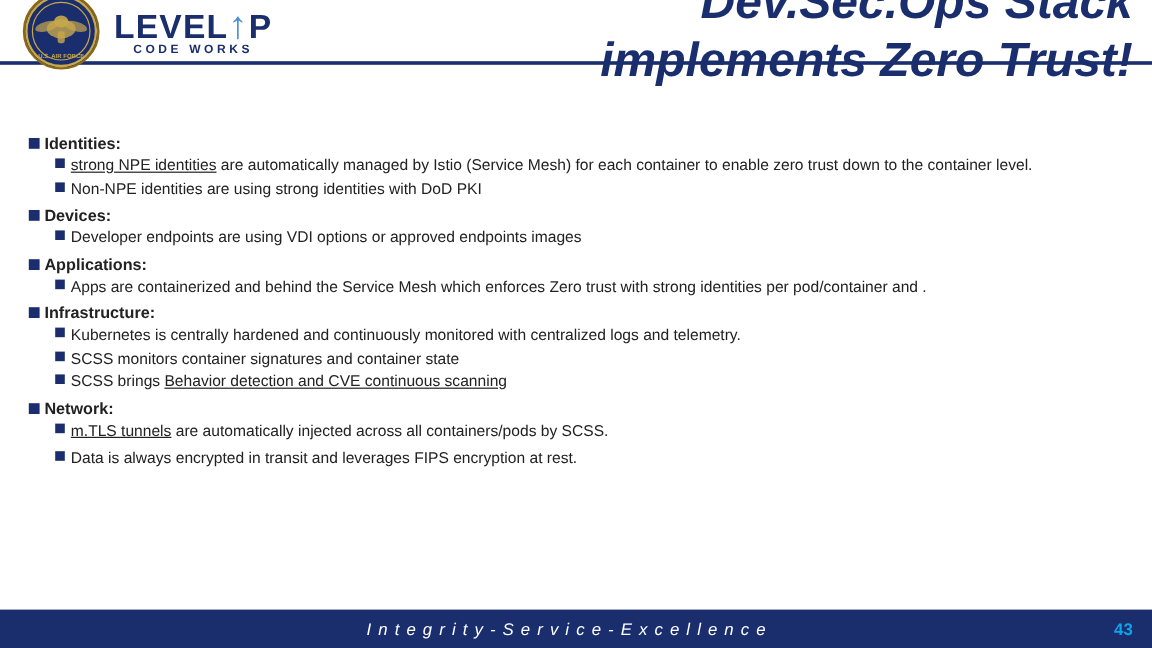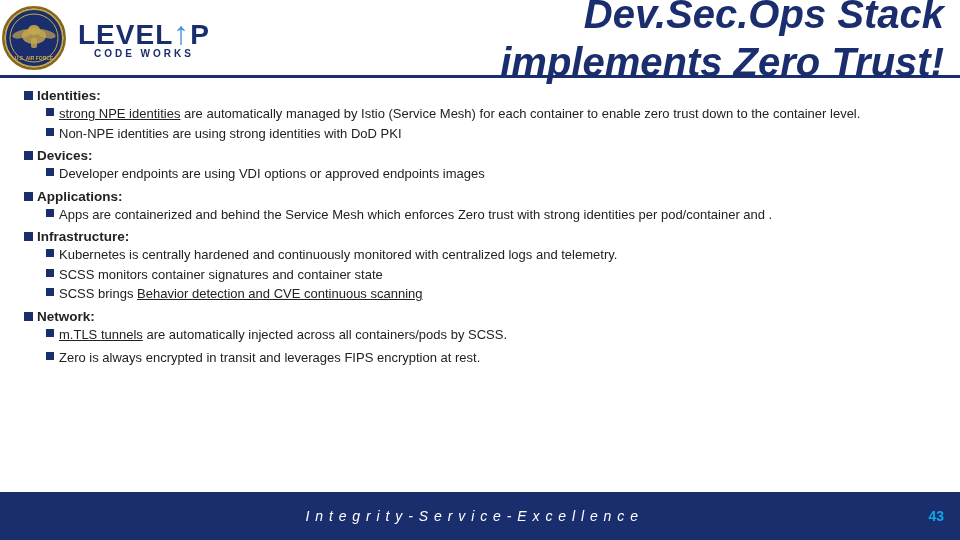--- a/index.html
+++ b/index.html
@@ -11,23 +11,23 @@
       font-size: 13px;
       color: #222;
       overflow: hidden;
       position: relative;
     }
 
     
     .header {
       display: flex;
       align-items: center;
-      padding: 6px 16px 6px 2px;
+      padding: 6px 16px 6px 19px;
       border-bottom: 3px solid #1a2e6e;
-      height: 78px;
+      height: 54px;
     }
     .header-logos {
       display: flex;
       align-items: center;
       gap: 12px;
       flex: 0 0 auto;
     }
     .levelup-logo {
       display: flex;
       flex-direction: column;
@@ -54,20 +54,21 @@
       font-size: 40px;
       font-style: italic;
       font-weight: bold;
       color: #1a2e6e;
       line-height: 1.2;
     }
 
     
     .content {
       padding: 10px 24px 4px 24px;
+      margin-top: 48px;
     }
 
     .section {
       margin-bottom: 6px;
     }
 
     .section-title {
       font-weight: bold;
       font-size: 13.5px;
       display: flex;
@@ -105,21 +106,21 @@
     .underline {
       text-decoration: underline;
     }
 
     
     .footer {
       position: absolute;
       bottom: 0;
       left: 0;
       right: 0;
-      height: 48px;
+      height: 32px;
       background: #1a2e6e;
       display: flex;
       align-items: center;
       justify-content: space-between;
       padding: 0 16px;
     }
     .footer-text {
       color: #fff;
       font-style: italic;
       font-size: 14px;
@@ -256,21 +257,21 @@
         <span class="bullet-sq-sm"></span>
         <span><span class="underline">m.TLS tunnels</span> are automatically injected across all containers/pods by SCSS.</span>
       </div>
     </div>
   </div>
 
   <div class="section">
     <div class="sub-items">
       <div class="sub-item">
         <span class="bullet-sq-sm"></span>
-        <span>Zero is always encrypted in transit and leverages FIPS encryption at rest.</span>
+        <span>Data is always encrypted in transit and leverages FIPS encryption at rest.</span>
       </div>
     </div>
   </div>
 
 </div>
 
 <div class="footer">
   <div class="footer-text">I n t e g r i t y  -  S e r v i c e  -  E x c e l l e n c e</div>
   <div class="footer-num">43</div>
 </div>

